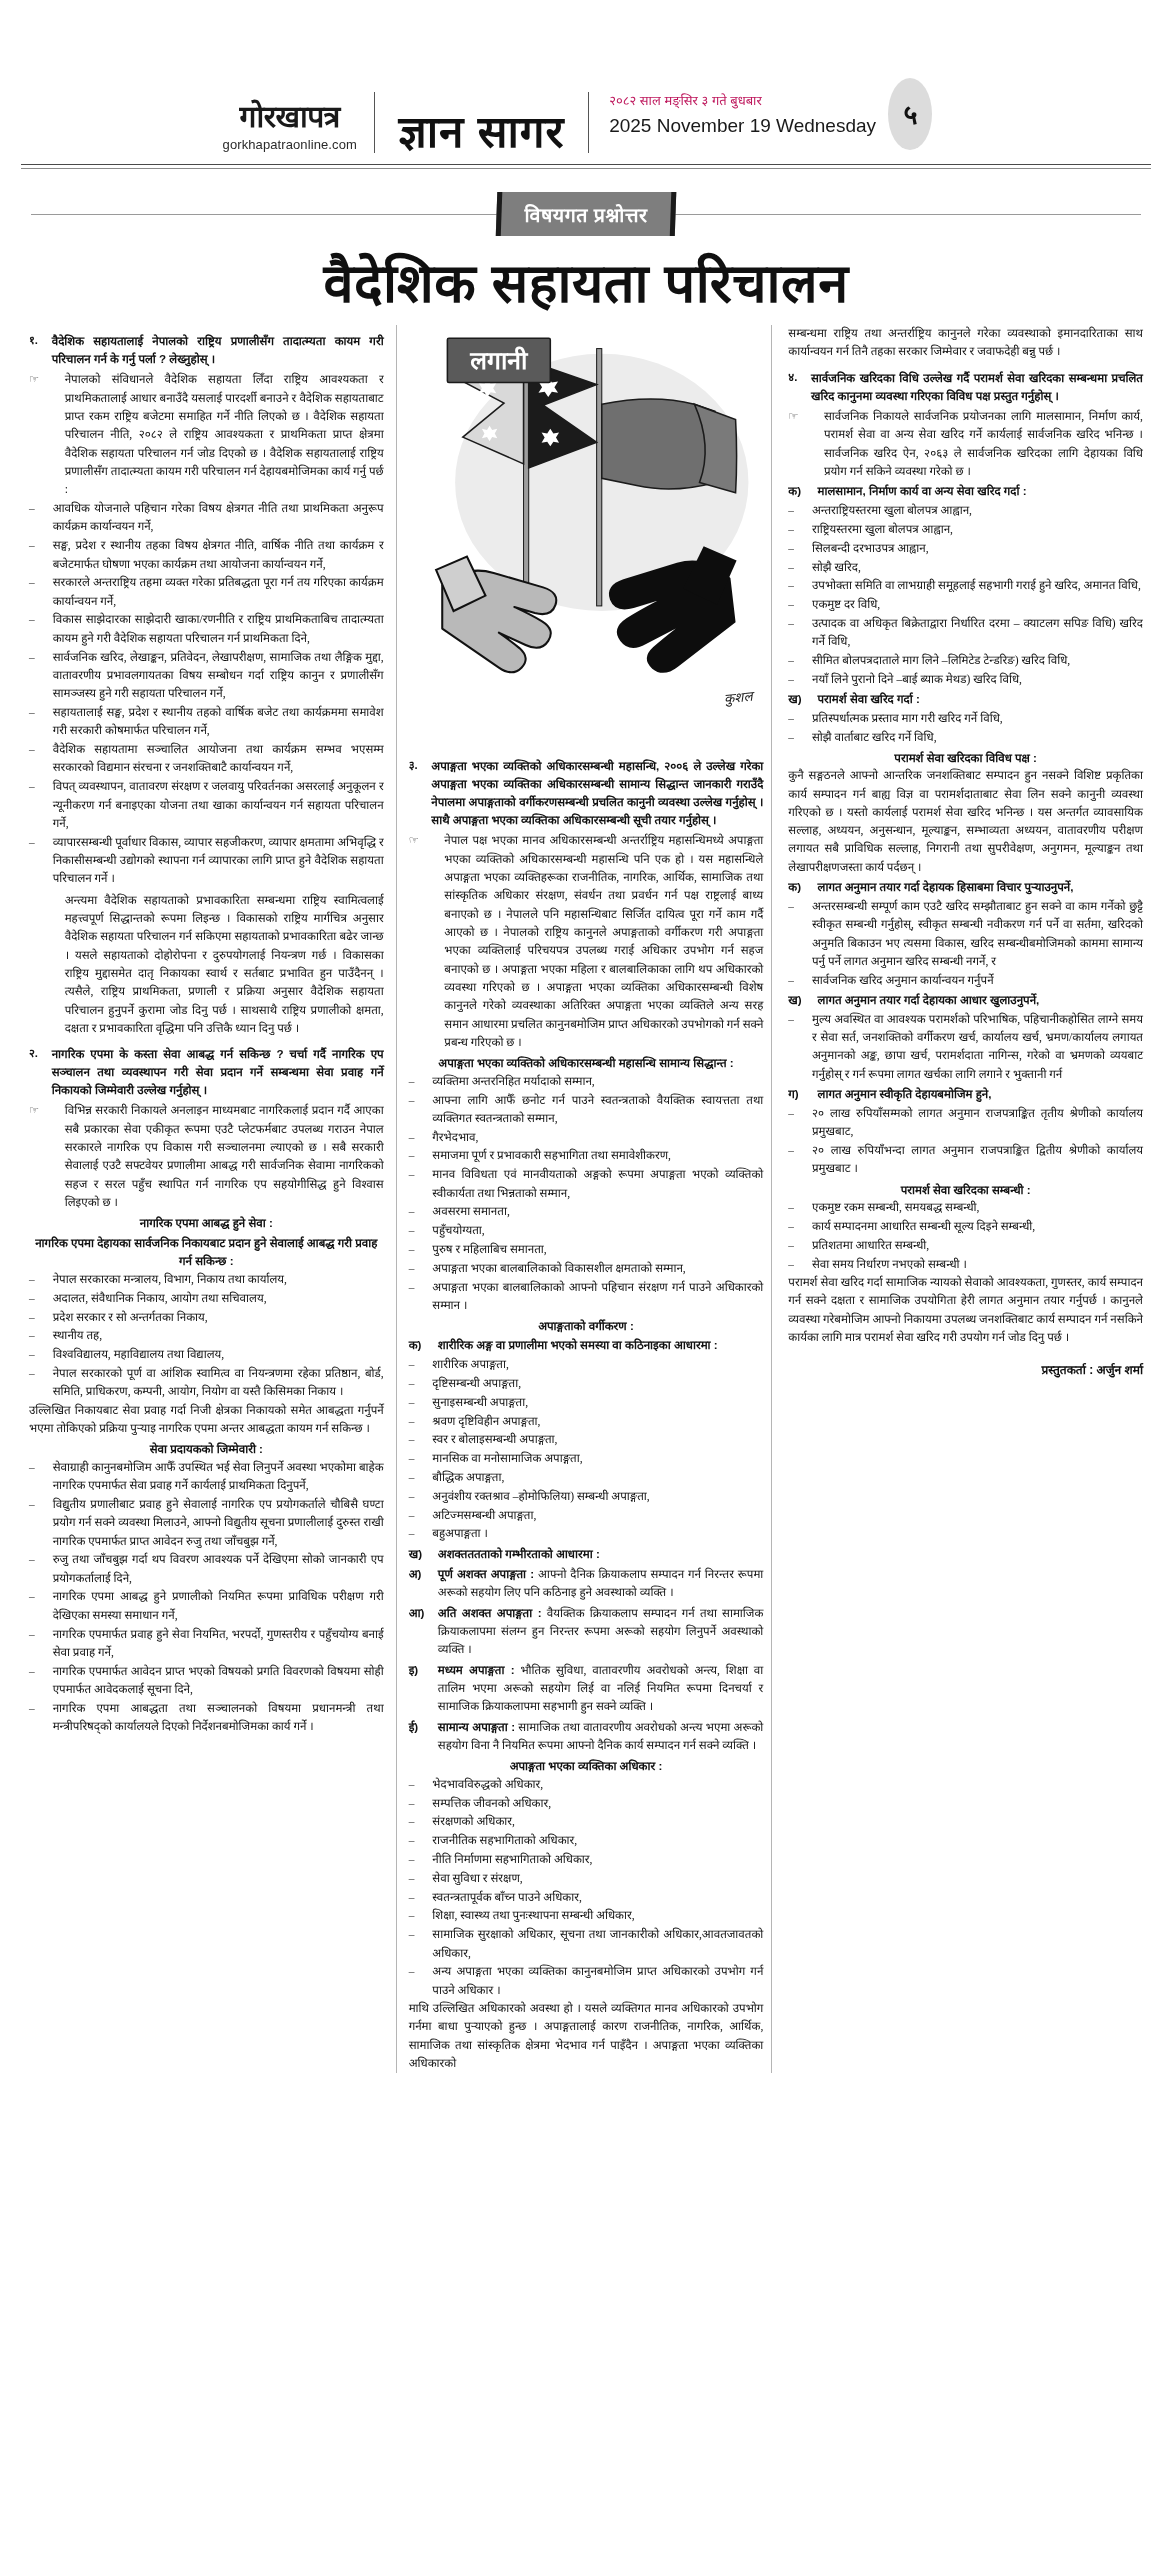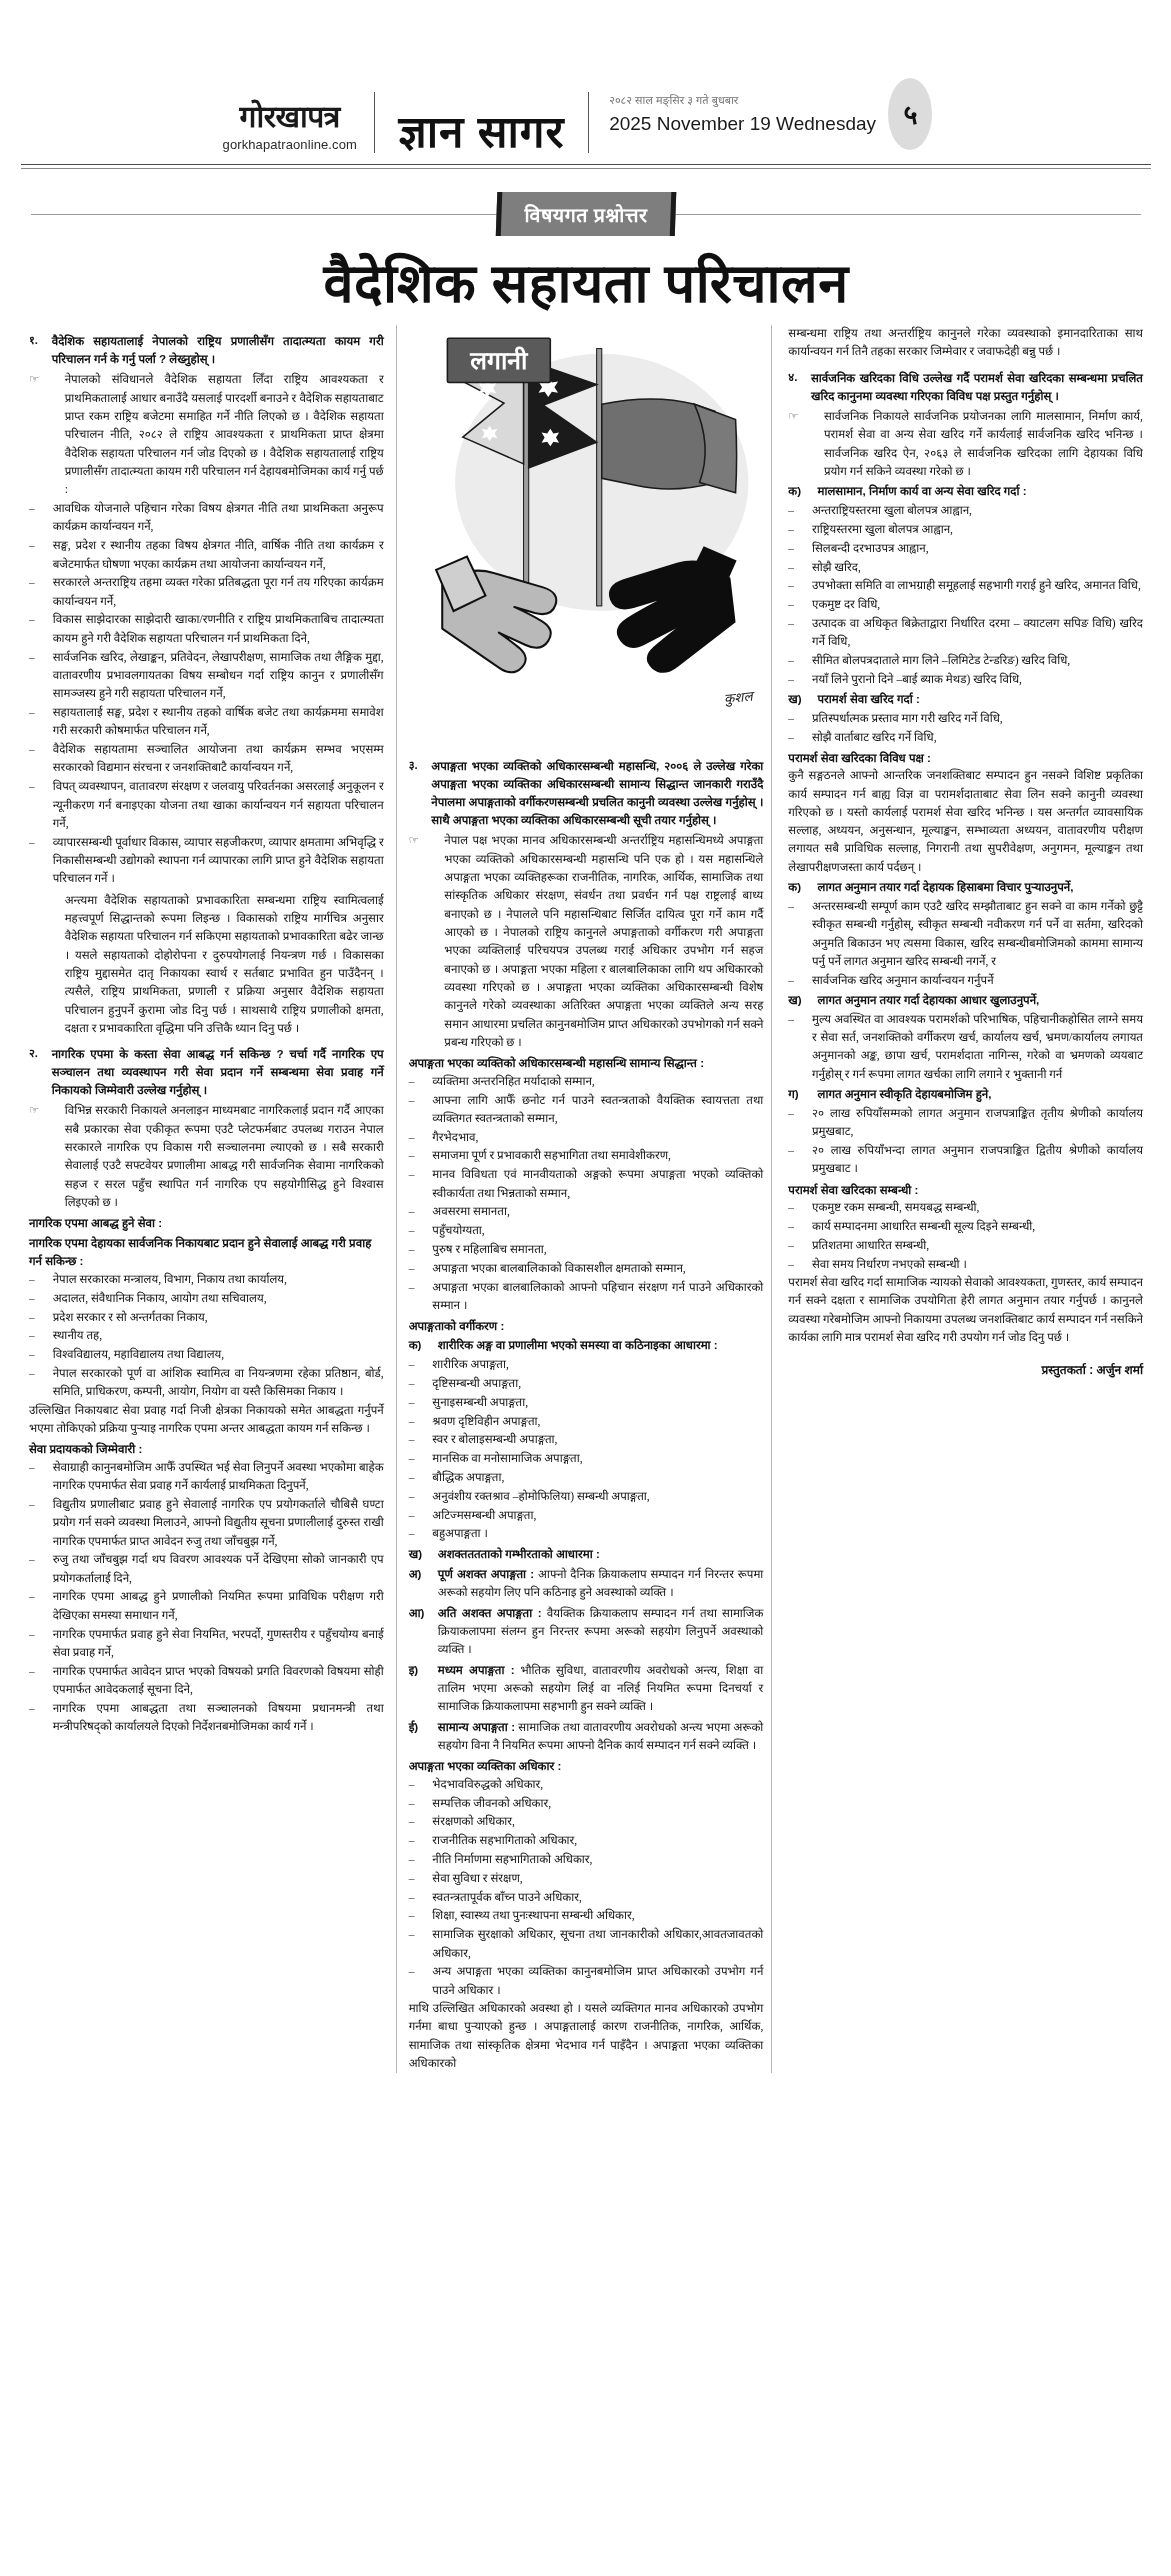--- a/index.html
+++ b/index.html
@@ -30,21 +30,21 @@
   .mh-sep{width:1px;background:#555;height:61px;align-self:flex-end;margin-bottom:2.1px;}
   .mh-center{padding:0 23px 1px 23px;}
   .mh-title{
     font-family:"Liberation Sans","DejaVu Sans",sans-serif;
     font-weight:bold;font-size:44px;line-height:1;color:#111;letter-spacing:1px;
   }
   .mh-right{display:flex;align-items:center;gap:12.4px;padding:0 0 5.2px 20.6px;}
   .mh-dates{display:flex;flex-direction:column;align-items:flex-start;gap:6.2px;}
   .mh-date-np{
     font-family:"Liberation Sans","DejaVu Sans",sans-serif;
-    font-size:11px;color:#737373;white-space:nowrap;
+    font-size:13px;color:#be185d;white-space:nowrap;
   }
   .mh-date-en{
     font-family:"Liberation Sans","DejaVu Sans",sans-serif;
     font-size:19px;color:#1a1a1a;white-space:nowrap;
   }
   .mh-pageno{
     width:44px;height:72px;border-radius:50%;background:#dcdcdc;
     display:flex;align-items:center;justify-content:center;
     font-family:"Liberation Sans","DejaVu Sans",sans-serif;
     font-weight:bold;font-size:27px;color:#111;
@@ -98,21 +98,21 @@
   .a-mark{min-width:15.5px;flex:0 0 15.5px;font-size:11.3px;line-height:1.55;color:#222;}
   .a-txt{
     font-size:11.6px;line-height:1.58;text-align:justify;flex:1;margin-left:13px;
   }
   p.para{
     font-size:11.6px;line-height:1.58;text-align:justify;margin:0 0 0 0;
     text-indent:0;
   }
   .sub{
     font-family:"Liberation Sans","DejaVu Sans",sans-serif;
-    font-weight:bold;font-size:11.6px;line-height:1.55;margin-top:2.1px;text-align:left;
+    font-weight:bold;font-size:11.6px;line-height:1.55;margin-top:2.1px;text-align:center;
   }
   .bul{display:flex;gap:6.2px;margin-top:0.5px;}
   .bul-m{flex:0 0 17.5px;min-width:17.5px;font-size:11.3px;line-height:1.58;}
   .bul-t{flex:1;font-size:11.6px;line-height:1.58;text-align:justify;}
   .lbl{display:flex;gap:6.2px;margin-top:1px;}
   .lbl-k{
     flex:0 0 23px;min-width:23px;font-family:"Liberation Sans","DejaVu Sans",sans-serif;
     font-weight:bold;font-size:11.6px;line-height:1.58;
   }
   .lbl-t{flex:1;font-size:11.6px;line-height:1.58;text-align:justify;}

